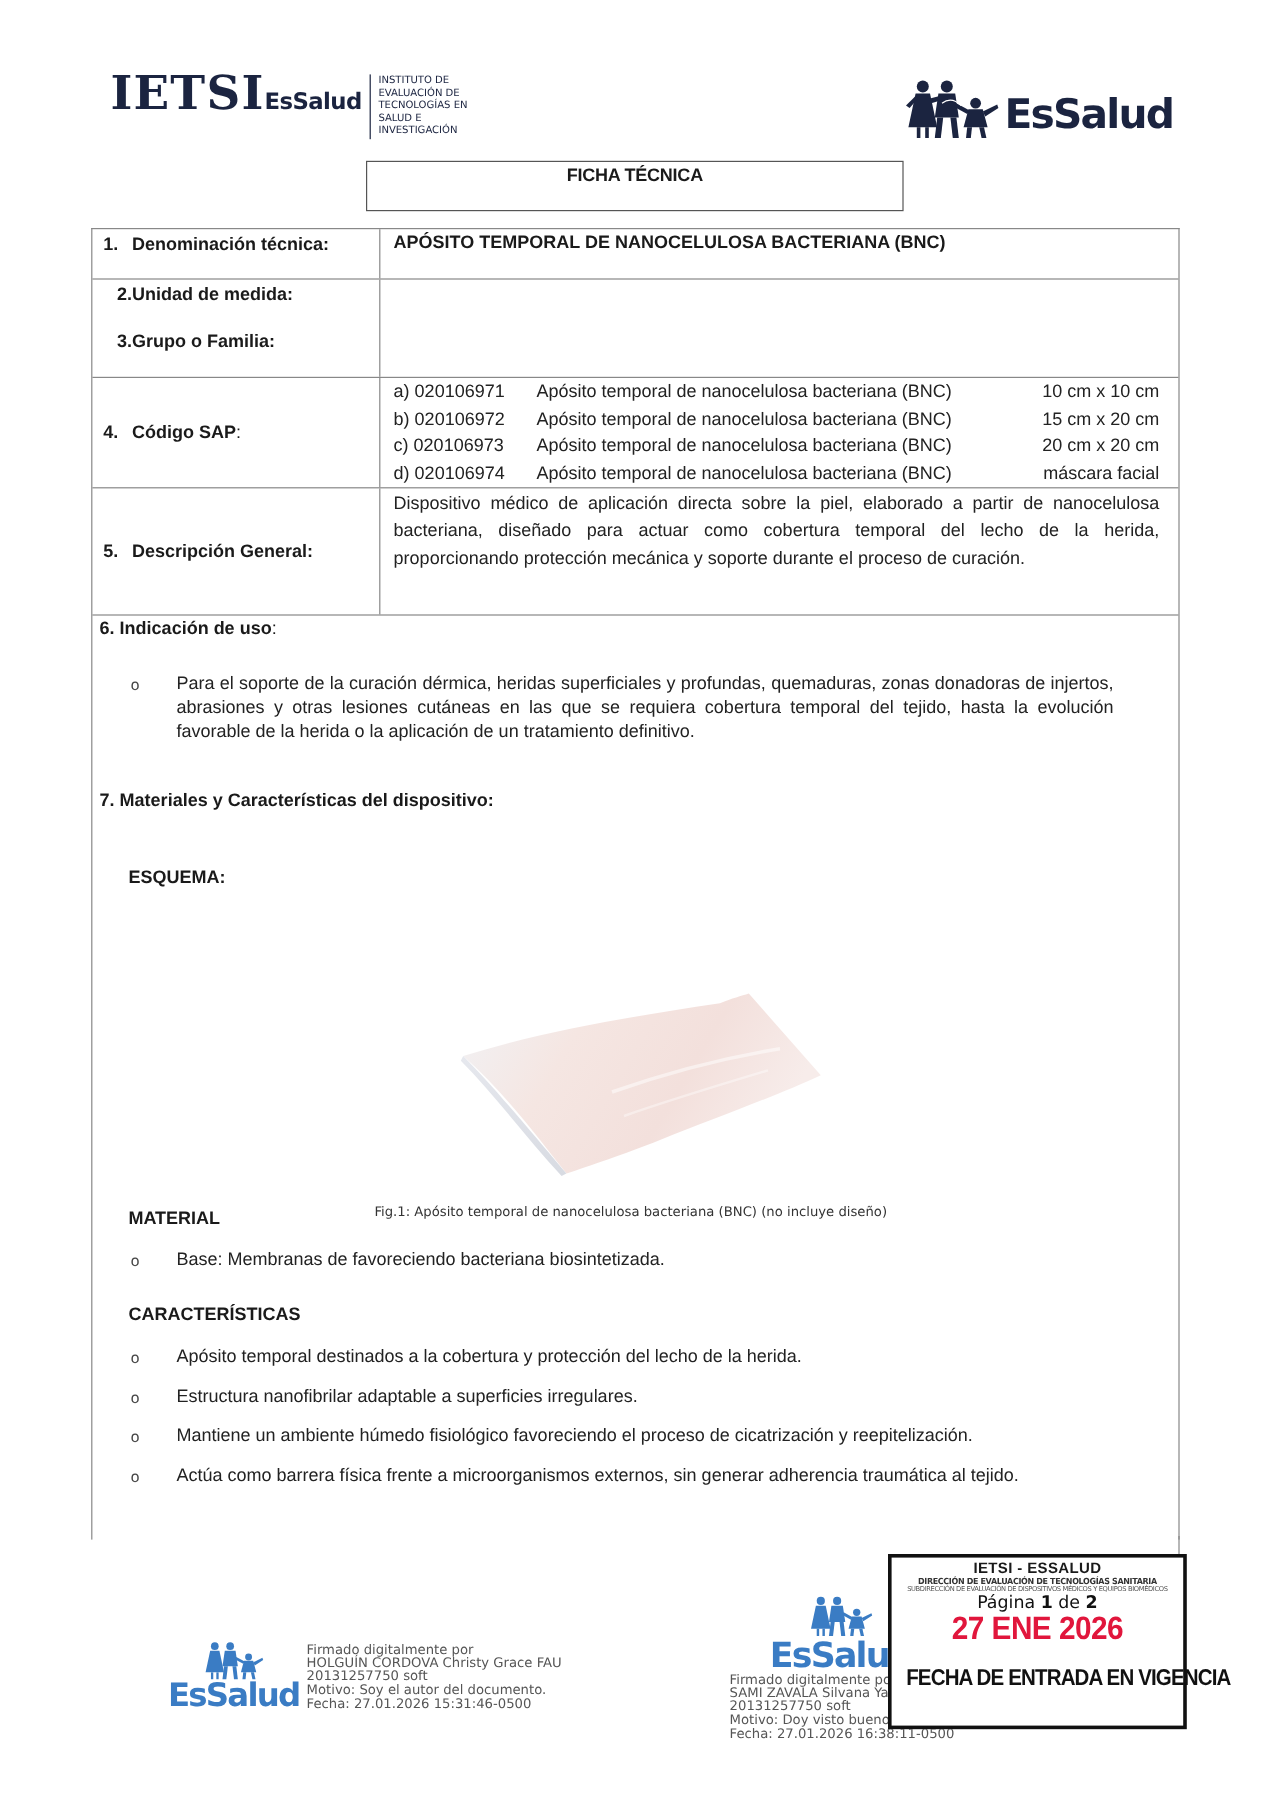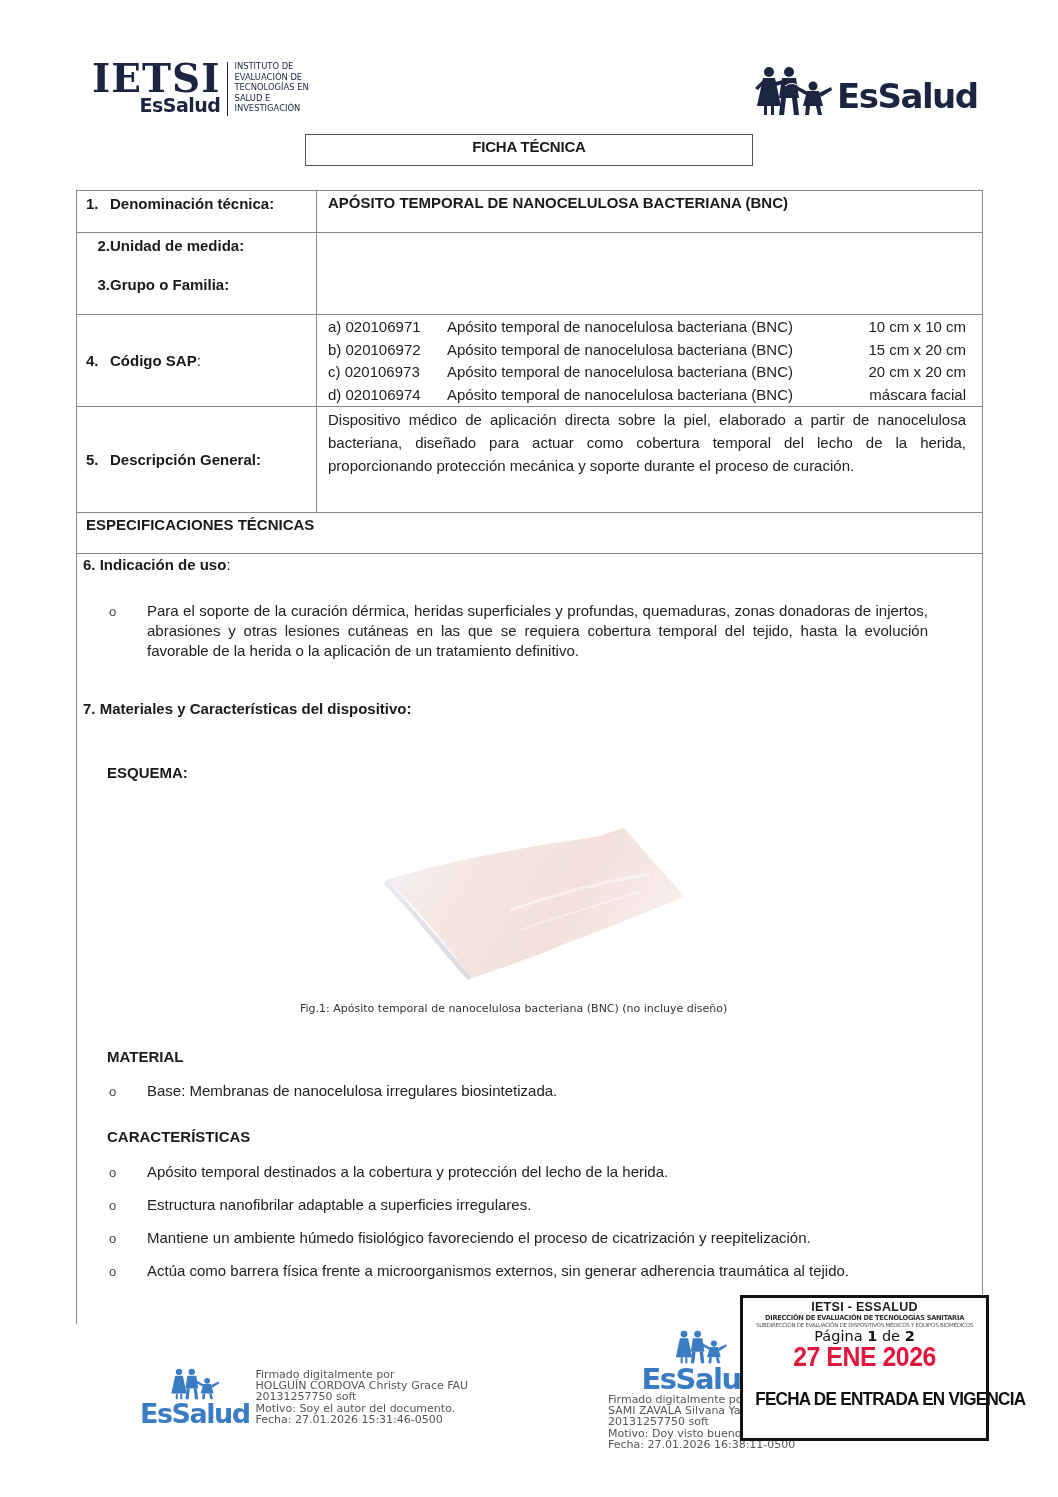--- a/index.html
+++ b/index.html
@@ -1,33 +1,33 @@
 <!DOCTYPE html>
 <html><head>
 <meta charset="utf-8">
 <style>
   * { box-sizing: border-box; margin: 0; padding: 0; }
   html, body { width: 1058px; height: 1497px; background: #ffffff; overflow: hidden; }
   body { position: relative; font-family: "Liberation Sans", sans-serif; color: #1a1a1a; }
 
   
   .ietsi-logo { position: absolute; left: 92px; top: 60px; display: flex; align-items: flex-start; }
-  .ietsi-main { display: flex; flex-direction: column; align-items: flex-end; }
+  .ietsi-main { display: flex; flex-direction: row; align-items: flex-end; }
   .ietsi-word { font-family: "DejaVu Serif", serif; font-weight: bold; font-size: 39px; color: #1b2440; letter-spacing: 1px; line-height: 36px; }
   .ietsi-sub { font-family: "DejaVu Sans", sans-serif; font-weight: bold; font-size: 19px; color: #1b2440; line-height: 22px; margin-top: -2px; letter-spacing: -0.5px; }
   .ietsi-divider { width: 1px; height: 54px; background: #1b2440; margin: 2px 6px 0 7px; }
   .ietsi-inst { font-family: "DejaVu Sans", sans-serif; font-size: 8.4px; color: #1b2440; line-height: 10.5px; margin-top: 1px; }
   .ietsi-inst div { white-space: nowrap; }
 
   .essalud-logo-top { position: absolute; left: 755px; top: 66px; display: flex; align-items: center; }
   .family-icon svg { display: block; }
   .essalud-word-top { font-family: "DejaVu Sans", sans-serif; font-weight: bold; font-size: 34px; color: #1b2440; letter-spacing: -1.5px; margin-left: 4px; margin-top: 10px; }
 
   
-  .title-box { position: absolute; left: 305px; top: 134px; width: 448px; height: 32px; border: 1px solid #555; text-align: center; }
+  .title-box { position: absolute; left: 305px; top: 134px; width: 448px; height: 42px; border: 1px solid #555; text-align: center; }
   .title-box span { display: block; font-size: 15px; font-weight: bold; margin-top: 3px; letter-spacing: -0.2px; }
 
   
   .sheet { position: absolute; left: 76px; top: 190px; width: 907px; border-left: 1px solid #888; border-right: 1px solid #888; border-top: 1px solid #888; }
   .row { display: flex; border-bottom: 1px solid #888; }
   .row.no-bottom { border-bottom: none; }
   .label-cell { width: 240px; border-right: 1px solid #888; padding-left: 9px; font-size: 15px; font-weight: bold; display: flex; align-items: center; }
   .value-cell { flex: 1; padding-left: 11px; padding-right: 16px; font-size: 15px; }
   .label-cell .num { display: inline-block; width: 24px; }
 
@@ -59,21 +59,21 @@
   .sec-head { position: absolute; left: 6px; font-size: 15px; font-weight: bold; }
   .sec-head .plain { font-weight: normal; }
   .bullet-row { position: absolute; left: 32px; right: 54px; display: flex; font-size: 15px; color: #222; }
   .bullet { width: 38px; font-size: 13px; color: #444; padding-top: 3px; }
   .bullet-text { flex: 1; line-height: 20px; }
   .justify { text-align: justify; }
 
   .sub-head { position: absolute; left: 30px; font-size: 15px; font-weight: bold; }
 
   .figure { position: absolute; left: 300px; top: 612px; width: 420px; }
-  .fig-caption { font-family: "DejaVu Sans", sans-serif; font-size: 11px; color: #333; white-space: nowrap; margin-top: 8px; }
+  .fig-caption { font-family: "DejaVu Sans", sans-serif; font-size: 11px; color: #333; white-space: nowrap; margin-top: 8px; margin-left: 12px; }
 
   
   .sign-block { position: absolute; display: flex; }
   .sign-left { left: 140px; top: 1368px; align-items: flex-end; }
   .sign-logo { display: flex; flex-direction: column; align-items: center; }
   .sign-word { font-family: "DejaVu Sans", sans-serif; font-weight: bold; color: #3a7cc4; letter-spacing: -1.5px; }
   .sign-left .sign-word { font-size: 27px; line-height: 28px; }
   .sign-text { font-family: "DejaVu Sans", sans-serif; font-size: 11px; color: #555; line-height: 11.2px; margin-left: 6px; margin-bottom: 3px; white-space: nowrap; }
 
   .sign-mid { left: 606px; top: 1330px; flex-direction: column; }
@@ -192,21 +192,20 @@
   </div>
 
   <div class="row r5">
     <div class="label-cell">
       <span class="num">5.</span>
       <span>Descripción General:</span>
     </div>
     <div class="value-cell">Dispositivo médico de aplicación directa sobre la piel, elaborado a partir de nanocelulosa bacteriana, diseñado para actuar como cobertura temporal del lecho de la herida, proporcionando protección mecánica y soporte durante el proceso de curación.</div>
   </div>
 
-  <div class="row spec-head">ESPECIFICACIONES TÉCNICAS</div>
 
   <div class="row no-bottom body-area">
     <div class="sec-head" style="top:2px;">
       <span>6.  Indicación de uso</span><span class="plain">:</span>
     </div>
 
     <div class="bullet-row" style="top:47px;">
       <span class="bullet">o</span>
       <span class="bullet-text justify">Para el soporte de la curación dérmica, heridas superficiales y profundas, quemaduras, zonas donadoras de injertos, abrasiones y otras lesiones cutáneas en las que se requiera cobertura temporal del tejido, hasta la evolución favorable de la herida o la aplicación de un tratamiento definitivo.</span>
     </div>
@@ -214,21 +213,21 @@
     <div class="sec-head" style="top:146px;">7.  Materiales y Características del dispositivo:</div>
 
     <div class="sub-head" style="top:210px;">ESQUEMA:</div>
 
     <div class="figure" style="top:614px; left:224px;">
     </div>
 
     <div class="sub-head" style="top:494px;">MATERIAL</div>
     <div class="bullet-row" style="top:527px;">
       <span class="bullet">o</span>
-      <span class="bullet-text">Base: Membranas de nanocelulosa irregulares biosintetizada.</span>
+      <span class="bullet-text">Base: Membranas de favoreciendo bacteriana biosintetizada.</span>
     </div>
 
     <div class="sub-head" style="top:574px;">CARACTERÍSTICAS</div>
     <div class="bullet-row" style="top:608px;">
       <span class="bullet">o</span>
       <span class="bullet-text">Apósito temporal destinados a la cobertura y protección del lecho de la herida.</span>
     </div>
     <div class="bullet-row" style="top:641px;">
       <span class="bullet">o</span>
       <span class="bullet-text">Estructura nanofibrilar adaptable a superficies irregulares.</span>

